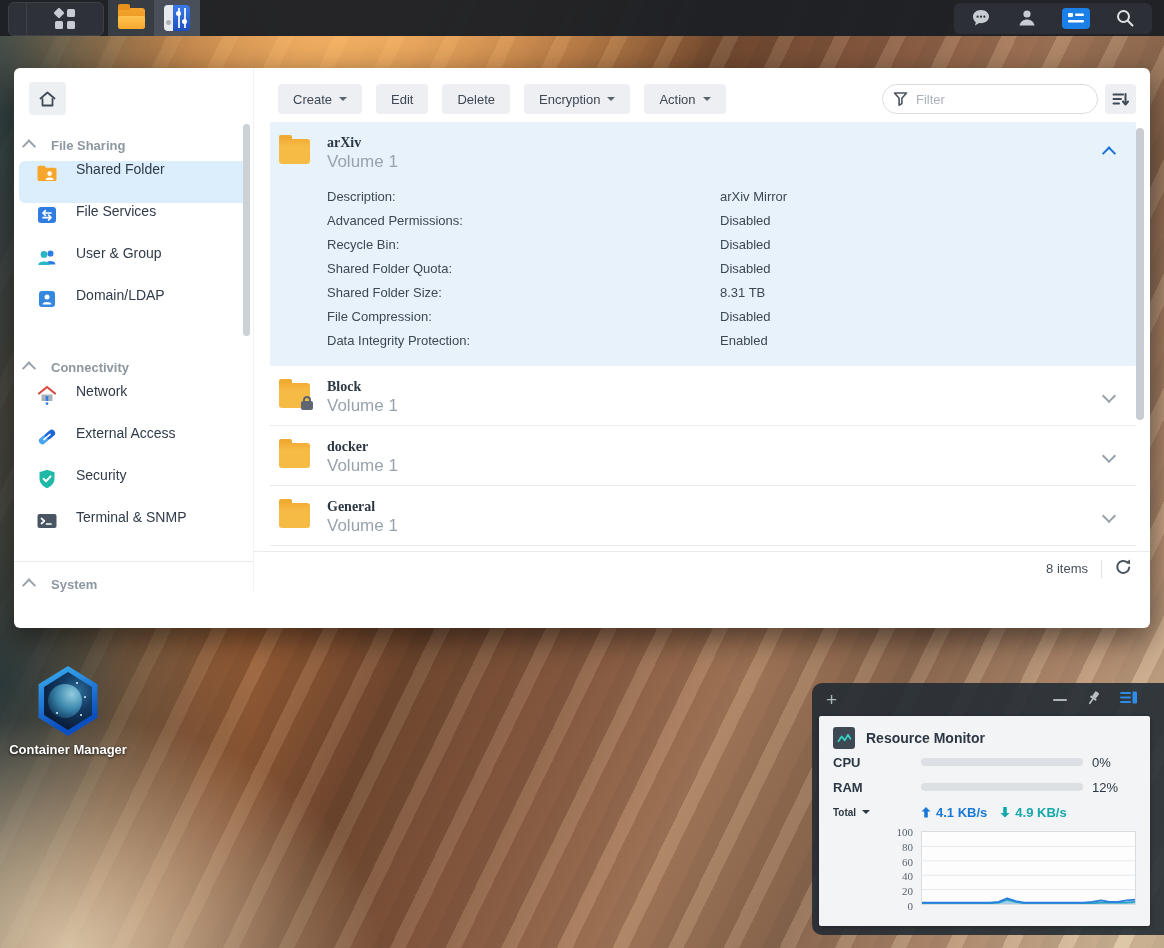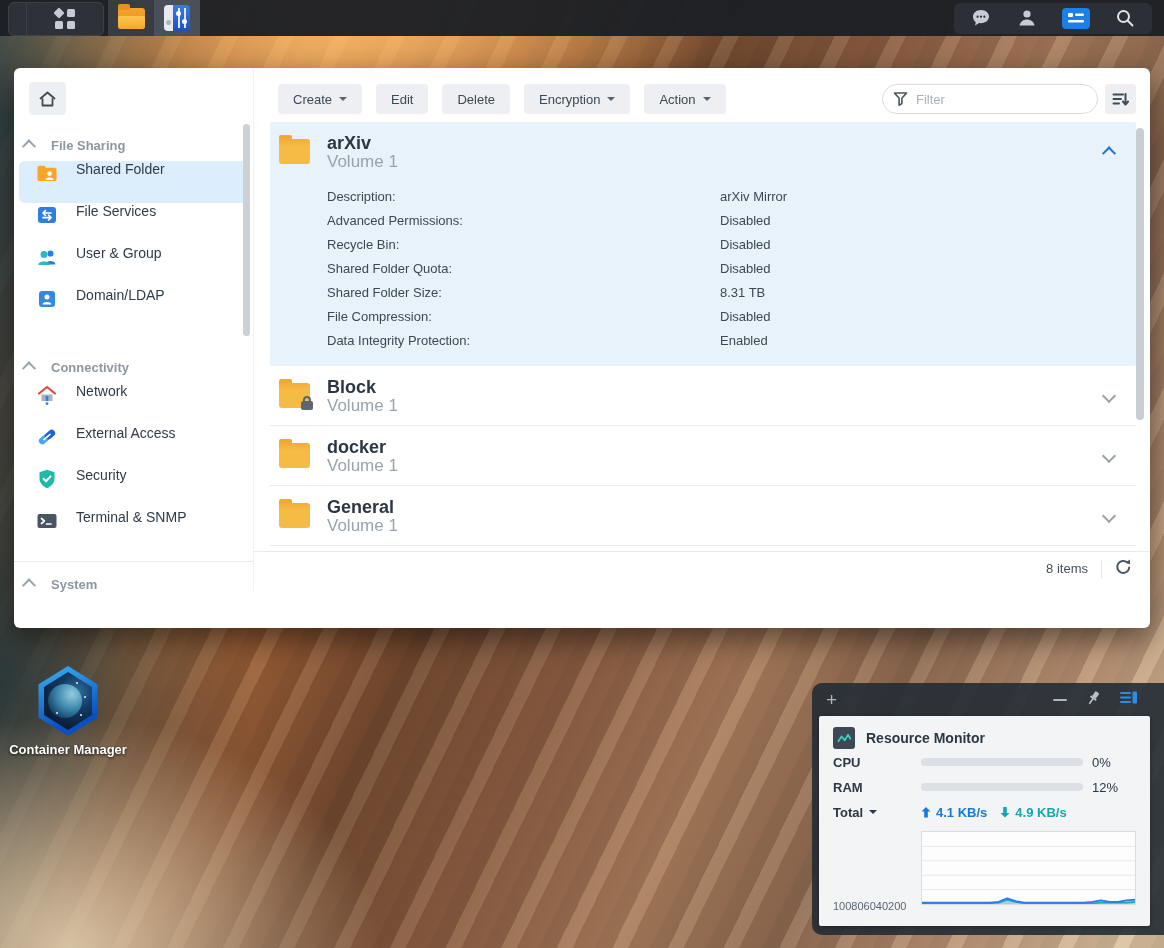--- a/index.html
+++ b/index.html
@@ -104,21 +104,21 @@
 
   .flist{position:absolute;left:16px;right:14px;top:54px;}
   .frow-hd{display:flex;align-items:center;height:59px;padding:0 10px 0 9px;}
   .frow{border-bottom:1px solid #e9ebee;}
   .fold-ic{position:relative;width:31px;height:25px;flex:0 0 auto;}
   .fold-ic .tab{position:absolute;left:0;top:-4px;width:13px;height:6px;background:#efaa31;border-radius:2px 2px 0 0;}
   .fold-ic .body{position:absolute;inset:0;background:linear-gradient(#f3ad36,#f6bb45 30%);border-radius:2px 3px 3px 3px;}
   .lock-badge{position:absolute;right:-3px;bottom:-2px;width:12px;height:9px;background:#5d6672;border-radius:2px;}
   .lock-badge:before{content:"";position:absolute;left:2px;top:-5px;width:4px;height:5px;border:2px solid #5d6672;border-bottom:none;border-radius:4px 4px 0 0;}
   .fmeta{margin-left:17px;}
-  .fname{font-size:18px;font-weight:bold;color:#2c3744;line-height:20px;}
+  .fname{font-size:14px;font-weight:bold;color:#2c3744;line-height:20px;font-family:Liberation Serif, serif;}
   .fvol{font-size:17px;color:#99a3ad;line-height:18px;}
   .frow-chev{margin-left:auto;margin-right:12px;}
   .expanded{background:#e7f2fb;border-radius:2px;}
   .detail-list{padding:3px 0 14px 0;}
   .detail-row{display:flex;height:24px;align-items:center;padding-left:57px;font-size:13px;color:#3d4854;}
   .detail-row .dl{width:393px;}
   .content-scroll{position:absolute;right:6px;top:60px;width:8px;height:292px;border-radius:4px;background:#c7cdd3;}
 
   .footer{position:absolute;left:0;right:0;bottom:6px;height:33px;border-top:1px solid #e9ebee;
           display:flex;align-items:center;justify-content:flex-end;padding-right:18px;}
@@ -151,28 +151,28 @@
   .wcard-hd{display:flex;align-items:center;gap:11px;}
   .rm-ic{width:22px;height:22px;background:#3d4852;border-radius:3px;display:flex;align-items:center;justify-content:center;}
   .wtitle{font-size:14px;font-weight:bold;color:#2b3744;}
   .meter{display:flex;align-items:center;height:24px;margin-top:1px;}
   .meter:first-of-type{margin-top:9px;}
   .m-label{width:88px;font-size:13px;font-weight:bold;color:#2b3744;}
   .m-bar{flex:1;height:8px;background:#dce0e4;border-radius:4px;overflow:hidden;}
   .m-fill{height:100%;background:#1f7ce0;border-radius:4px;}
   .m-val{width:44px;padding-left:9px;font-size:13px;color:#2b3744;}
   .net-row{display:flex;align-items:center;height:24px;margin-top:1px;}
-  .net-total{width:88px;display:flex;align-items:center;font-size:13px;font-weight:bold;color:#2b3744;gap:6px;}
+  .net-total{width:88px;display:flex;align-items:center;font-size:10px;font-weight:bold;color:#2b3744;gap:6px;}
   .net-caret{width:0;height:0;border-left:4px solid transparent;border-right:4px solid transparent;border-top:4px solid #2b3744;}
   .net-stat{display:flex;align-items:center;gap:5px;font-size:13px;font-weight:bold;}
   .net-stat.up{color:#1879d6;} .net-stat.down{color:#13a8ab;margin-left:13px;}
   .chart-wrap{display:flex;margin-top:7px;}
-  .yticks{width:88px;box-sizing:border-box;padding-right:8px;display:flex;flex-direction:row;
-          justify-content:flex-start;align-items:flex-end;height:86px;margin-top:-5px;
-          font-size:11px;color:#5a6470;}
+  .yticks{width:88px;box-sizing:border-box;padding-right:8px;display:flex;flex-direction:column;
+          justify-content:space-between;align-items:flex-end;height:86px;margin-top:-5px;
+          font-size:11px;color:#5a6470;font-family:Liberation Serif, serif;}
   .plot{flex:1;height:74px;background:#fdfdfe;border:1px solid #d9dde0;box-sizing:border-box;}
   .plot svg{display:block;width:100%;height:100%;}
 </style>
 </head>
 <body>
 
 <div class="page">
   <div class="wallpaper"></div>
 
   <div class="taskbar">

